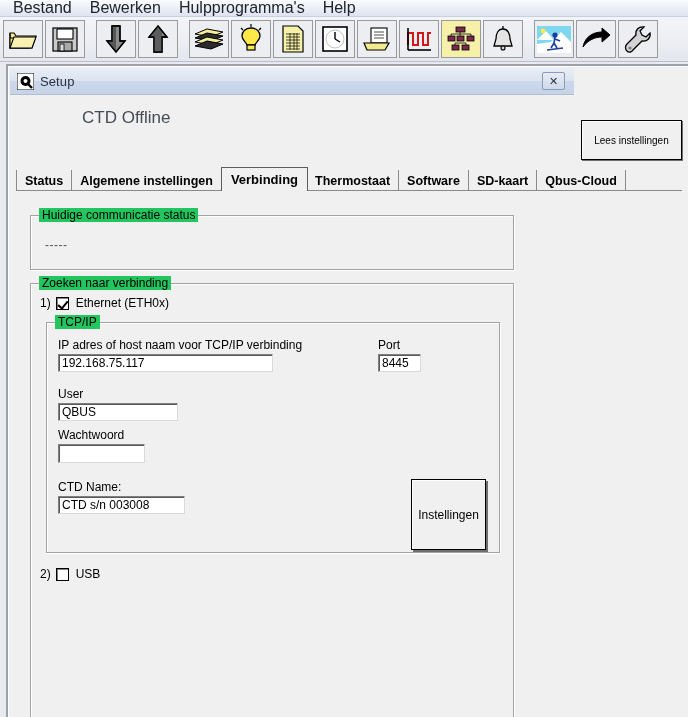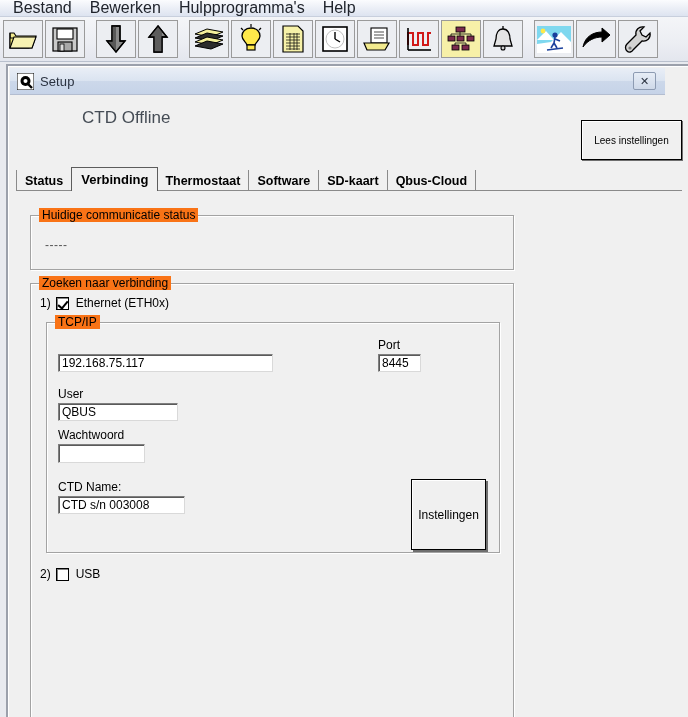--- a/index.html
+++ b/index.html
@@ -56,21 +56,21 @@
     position: absolute; left: 6px; top: 64px;
     width: 682px; height: 653px;
     background: #f0f0f0;
     border-left: 2px solid #9ba0ab;
     border-top: 2px solid #9ba0ab;
     border-right: 0; border-bottom: 0;
     box-shadow: inset 1px 1px 0 #ffffff;
   }
   .titlebar {
     position: absolute; left: 2px; top: 2px;
-    width: 655px; height: 27px;
+    width: 564px; height: 27px;
     background: linear-gradient(to bottom,#e9eef6 0%, #dbe4f1 48%, #ccd8ea 52%, #c6d3e8 100%);
     border-bottom: 1px solid #b3bdd0;
     display: flex; align-items: center;
   }
   .qlogo {
     width: 17px; height: 17px; margin-left: 7px; margin-right: 6px;
     position: relative;
   }
   .titletext {
     font-size: 13px; color: #2a3240;
@@ -142,21 +142,21 @@
 
   
   .group {
     position: absolute;
     border: 1px solid #a3a3a3;
     box-shadow: inset 1px 1px 0 #ffffff, 1px 1px 0 #ffffff;
     background: transparent;
   }
   .grouplabel {
     position: absolute; top: -8px; left: 8px;
-    background: #f97316;
+    background: #22c55e;
     padding: 0 3px;
     font-size: 12px; color: #000;
     white-space: nowrap;
   }
 
   .statusdots {
     position: absolute; left: 14px; top: 22px;
     font-size: 12px; color: #555;
     letter-spacing: 0.5px;
   }
@@ -411,20 +411,21 @@
 
     <div class="client">
 
       <div class="headtitle">CTD Offline</div>
 
       <div class="leesbtn">Lees instellingen</div>
 
       <div class="tabstrip">
         <div class="tabrow">
           <div class="tab">Status</div>
+          <div class="tab">Algemene instellingen</div>
           <div class="tab active">Verbinding</div>
           <div class="tab">Thermostaat</div>
           <div class="tab">Software</div>
           <div class="tab">SD-kaart</div>
           <div class="tab">Qbus-Cloud</div>
         </div>
         <div class="tabunderline"></div>
       </div>
 
       <div class="group" style="left:20px; top:120px; width:484px; height:55px;">
@@ -437,20 +438,21 @@
 
         <div class="cbrow" style="left:9px; top:12px;">
           <span class="cbnum">1)</span>
           <span class="cbox checked"></span>
           <span>Ethernet (ETH0x)</span>
         </div>
 
         <div class="group" style="left:15px; top:38px; width:454px; height:231px;">
           <div class="grouplabel">TCP/IP</div>
 
+          <div class="fieldlabel" style="left:11px; top:15px;">IP adres of host naam voor TCP/IP verbinding</div>
           <div class="textinput" style="left:11px; top:31px; width:215px; height:18px;">192.168.75.117</div>
 
           <div class="fieldlabel" style="left:331px; top:15px;">Port</div>
           <div class="textinput" style="left:331px; top:31px; width:43px; height:18px;">8445</div>
 
           <div class="fieldlabel" style="left:11px; top:64px;">User</div>
           <div class="textinput" style="left:11px; top:80px; width:120px; height:18px;">QBUS</div>
 
 
           <div class="fieldlabel" style="left:11px; top:105px;">Wachtwoord</div>

